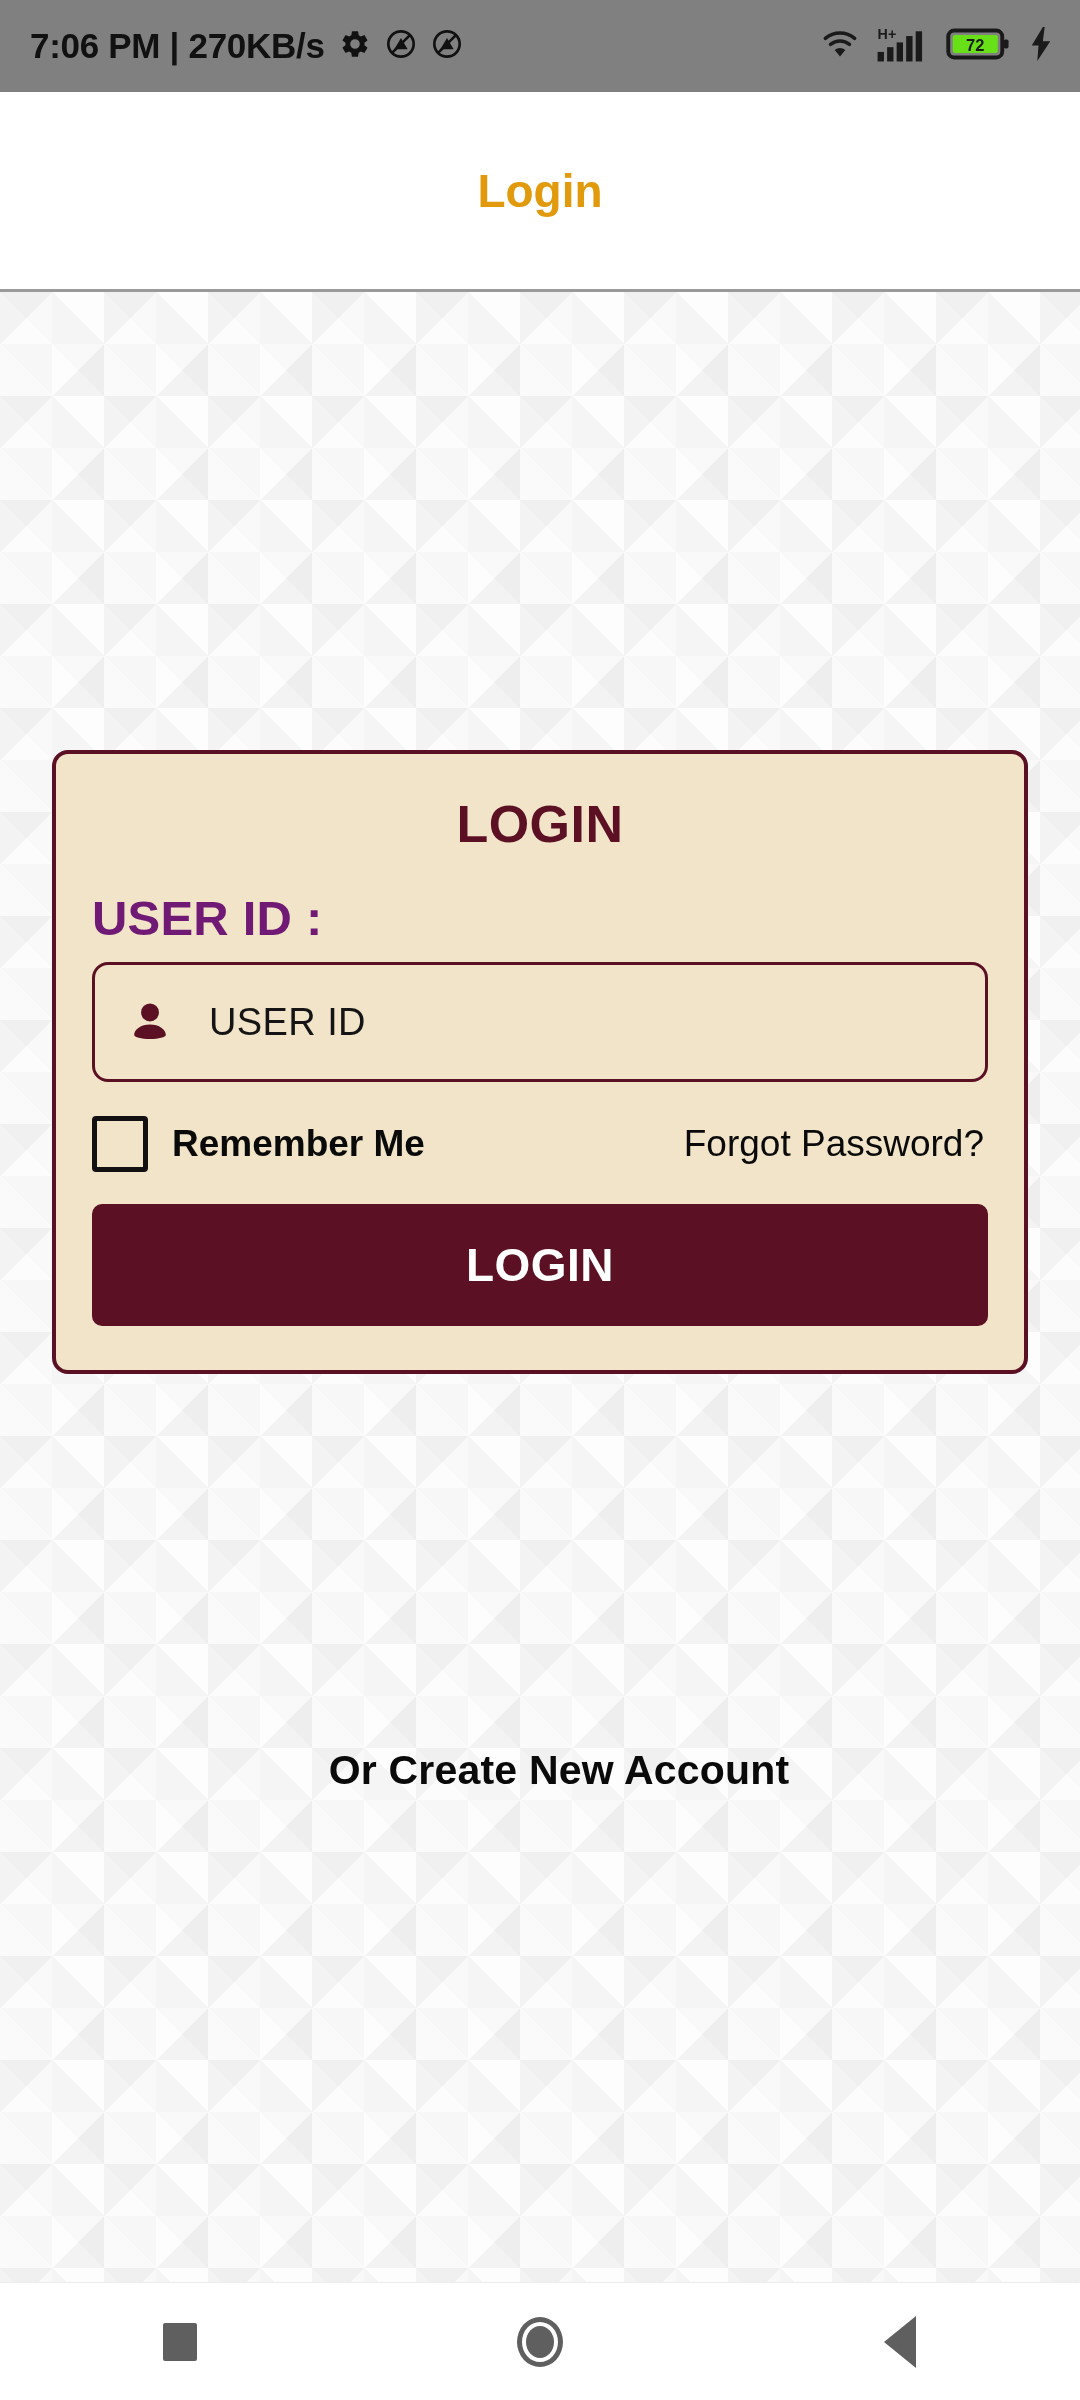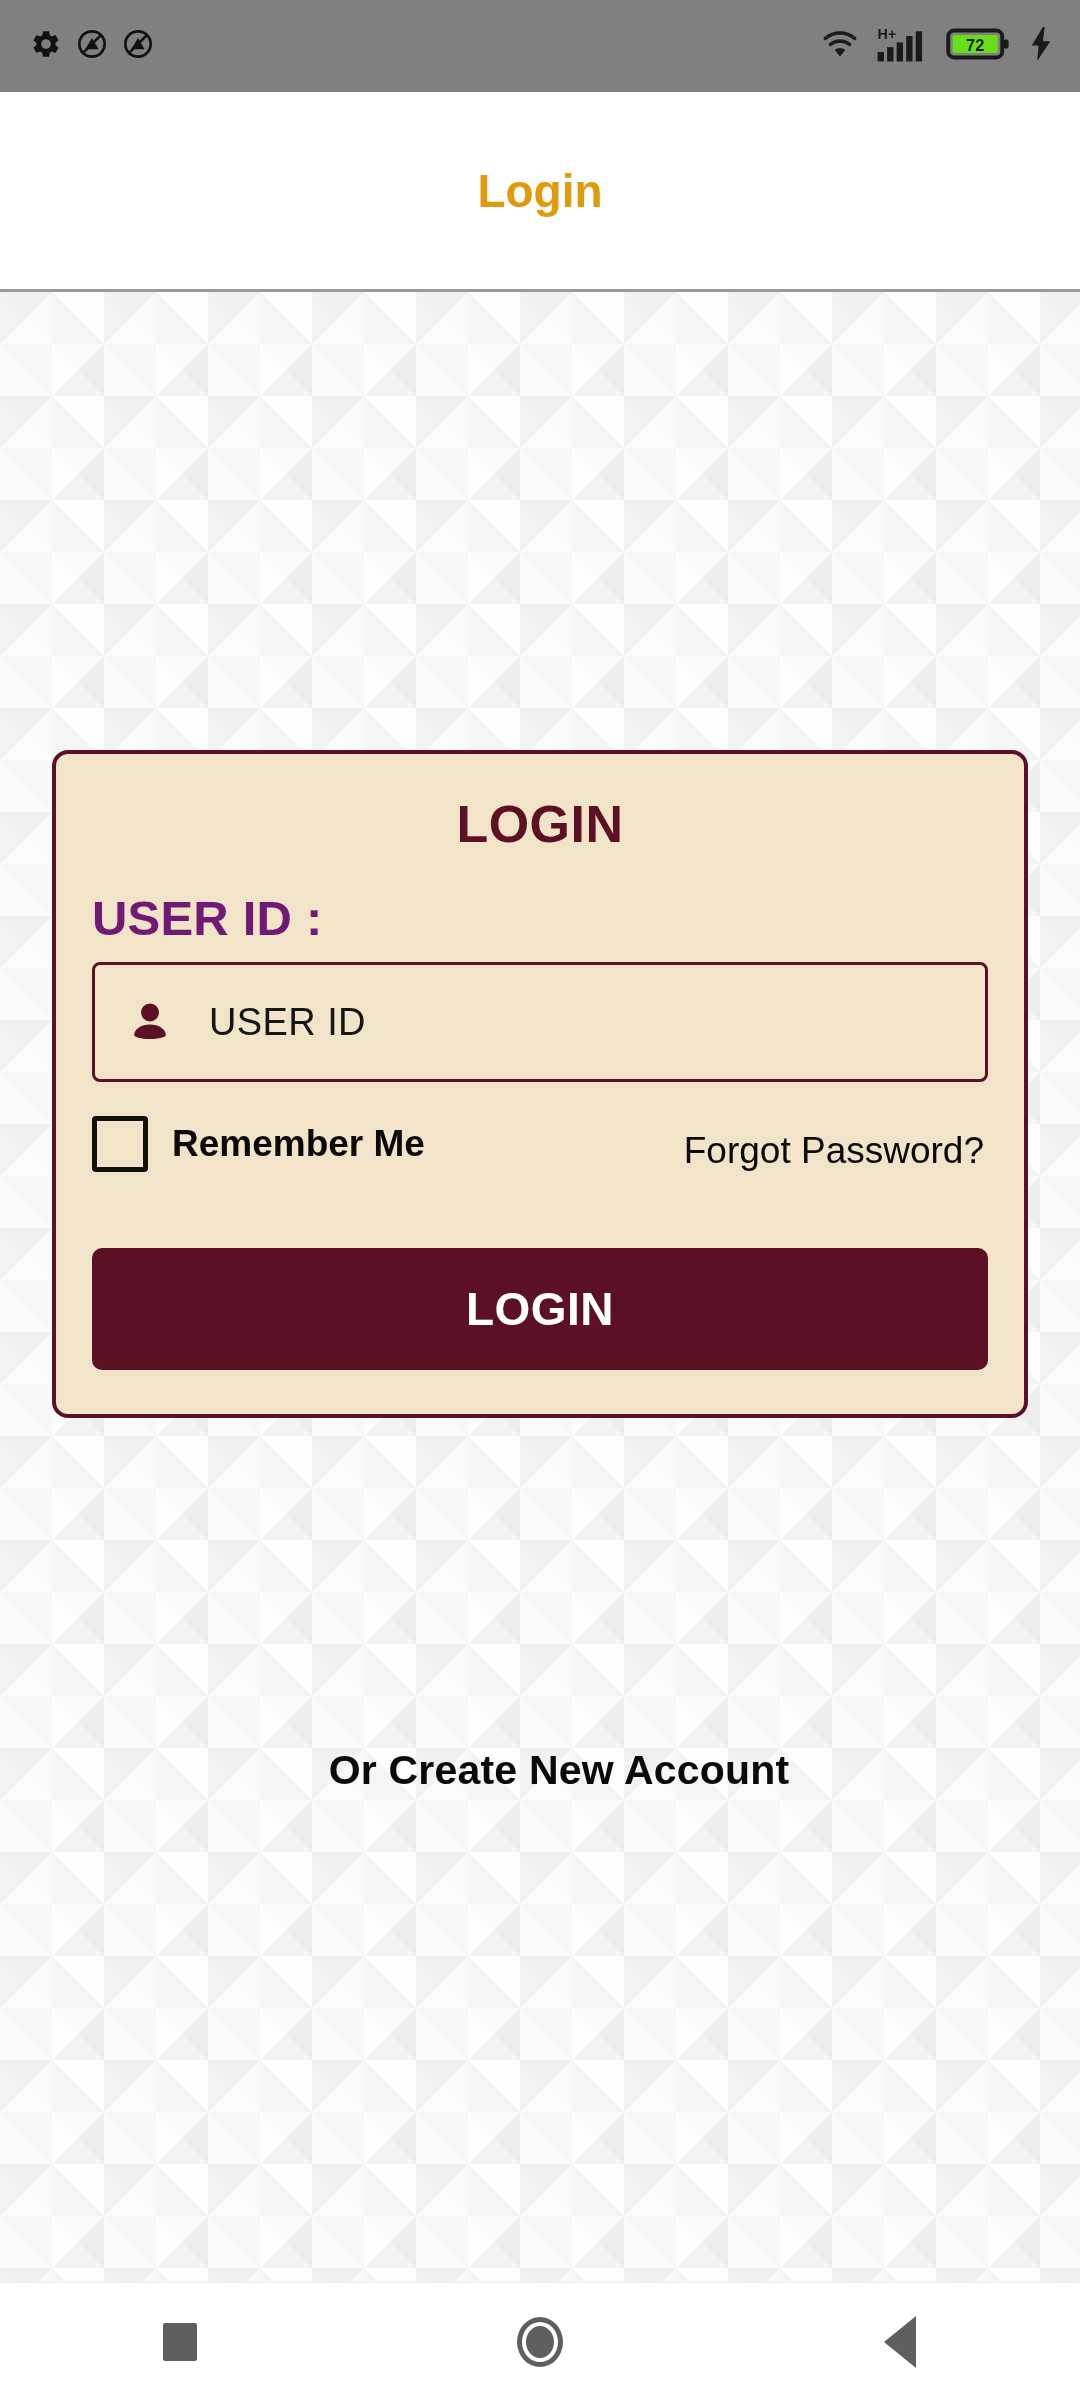--- a/index.html
+++ b/index.html
@@ -114,21 +114,21 @@
     color: #701a75;
     font-size: 49px;
     font-weight: bold;
     letter-spacing: 0.2px;
     margin-bottom: 16px;
   }
 
   .input-box {
     height: 120px;
     border: 3px solid #5B1024;
-    border-radius: 8px;
+    border-radius: 16px;
     background: #F2E4C9;
     display: flex;
     align-items: center;
     padding: 0 26px;
     gap: 30px;
     margin-bottom: 34px;
   }
   .input-icon {
     width: 58px;
     display: flex;
@@ -138,24 +138,24 @@
   }
   .input-placeholder {
     color: #151515;
     font-size: 38px;
     letter-spacing: 0.4px;
   }
 
   
   .options-row {
     display: flex;
-    align-items: flex-end;
+    align-items: center;
     justify-content: space-between;
     margin-top: 12px;
-    margin-bottom: 76px;
+    margin-bottom: 32px;
     padding-right: 4px;
   }
   .remember-wrap {
     display: flex;
     align-items: center;
     gap: 24px;
   }
   .checkbox {
     width: 56px;
     height: 56px;
@@ -254,20 +254,21 @@
     border-right: 32px solid #5f5f5f;
   }
 </style>
 </head>
 <body>
 
 <div id="screen">
 
   <div class="status-bar">
     <div class="status-left">
+      <span class="status-text">7:06 PM | 270KB/s</span>
       <span class="sb-icon">
         <svg width="32" height="32" viewBox="0 0 24 24">
           <path fill="#111" d="M19.1 12.9c.04-.3.06-.6.06-.9s-.02-.6-.07-.9l2.03-1.58a.49.49 0 0 0 .12-.61l-1.92-3.32a.49.49 0 0 0-.59-.22l-2.39.96a7.03 7.03 0 0 0-1.56-.9l-.36-2.54a.47.47 0 0 0-.47-.41h-3.84a.47.47 0 0 0-.47.41l-.36 2.54c-.56.23-1.08.54-1.56.9l-2.39-.96a.48.48 0 0 0-.59.22L2.74 8.91c-.12.21-.07.47.12.61l2.03 1.58c-.05.3-.08.61-.08.9s.02.6.07.9l-2.03 1.58a.49.49 0 0 0-.12.61l1.92 3.32c.12.22.37.29.59.22l2.39-.96c.5.38 1.03.69 1.61.92l.36 2.54c.04.24.24.41.47.41h3.84c.24 0 .44-.17.47-.41l.36-2.54c.56-.23 1.08-.54 1.56-.9l2.39.96c.22.08.47 0 .59-.22l1.92-3.32a.49.49 0 0 0-.12-.61l-2.01-1.6zM12 15.6A3.6 3.6 0 1 1 12 8.4a3.6 3.6 0 0 1 0 7.2z"></path>
         </svg>
       </span>
       <span class="sb-icon">
         <svg width="32" height="32" viewBox="0 0 24 24">
           <circle cx="12" cy="12" r="9.5" fill="none" stroke="#111" stroke-width="2"></circle>
           <path fill="#111" d="M12 7.5 17 16H7z"></path>
           <path stroke="#111" stroke-width="2" d="M5.5 18.5 18.5 5.5"></path>

